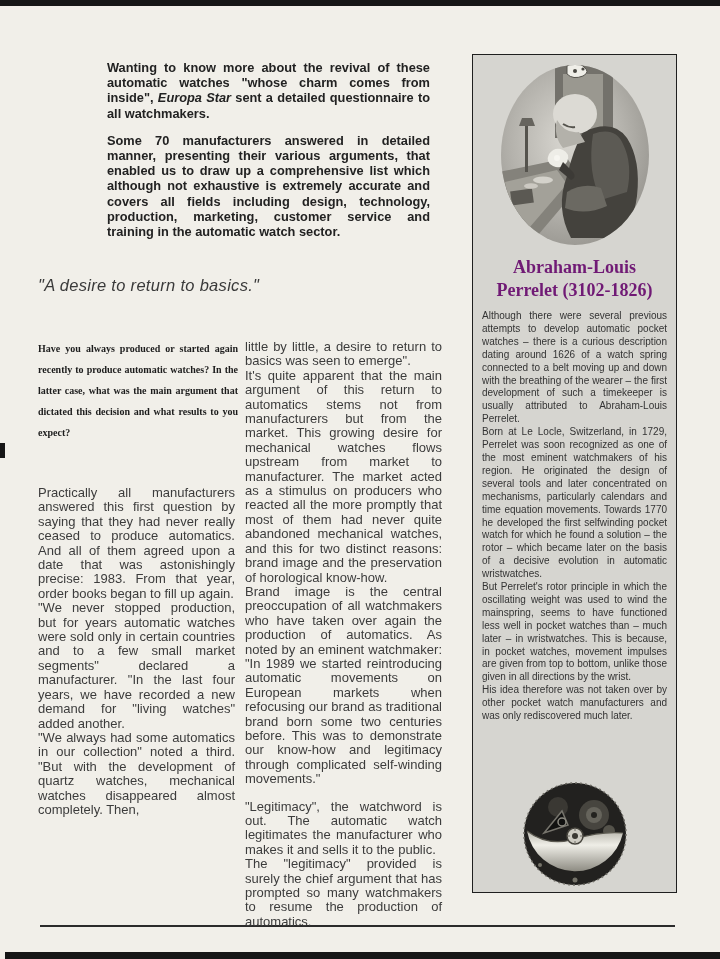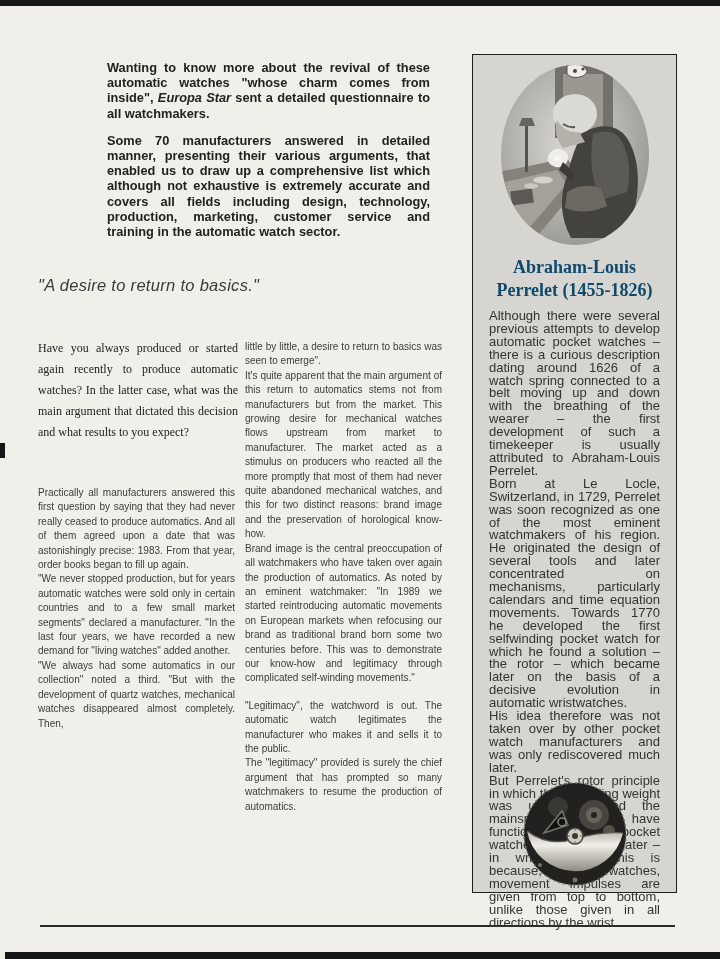--- a/index.html
+++ b/index.html
@@ -28,47 +28,47 @@
 
   
   #pull-quote{
     position:absolute;left:38px;top:276px;width:420px;
     font-size:16.5px;font-style:italic;color:#3a3a3a;letter-spacing:.3px;
   }
 
   
   #question-heading{
     position:absolute;left:38px;top:338px;width:200px;
-    font-family:"Liberation Serif",serif;font-weight:normal;
-    font-size:12px;line-height:21px;color:#1c1c1c;text-align:justify;
+    font-family:"Liberation Serif",serif;font-weight:bold;
+    font-size:10px;line-height:21px;color:#1c1c1c;text-align:justify;
   }
 
   .body-col{
     position:absolute;width:197px;
-    font-size:10px;line-height:14.4px;color:#3c3c3c;text-align:justify;
+    font-size:13px;line-height:14.4px;color:#3c3c3c;text-align:justify;
   }
   .body-col p{margin:0;}
   #left-column{left:38px;top:486px;}
   #middle-column{left:245px;top:340px;}
   .gap-before{margin-top:13px !important;}
 
   
   #sidebar-panel{
     position:absolute;left:472px;top:54px;width:203px;height:837px;
     background:#d6d5d0;border:1.5px solid #1f1f1f;
     box-sizing:content-box;
   }
   #portrait-wrap{width:156px;margin:7px auto 0 auto;}
   #sidebar-title{
     margin:4px 6px 8px 6px;text-align:center;
     font-family:"Liberation Serif",serif;font-weight:bold;
-    font-size:18px;line-height:23px;color:#0c4a6e;
+    font-size:18px;line-height:23px;color:#701a75;
   }
   .sidebar-text{
-    margin:0 16px;font-size:13px;line-height:12.9px;
+    margin:0 9px;font-size:10px;line-height:12.9px;
     color:#333;text-align:justify;
   }
   .sidebar-text p{margin:0;}
   #movement-wrap{
     position:absolute;left:50%;bottom:5px;transform:translateX(-50%);
     width:106px;height:106px;
   }
 </style>
 </head>
 <body>
@@ -142,28 +142,28 @@
         <circle cx="60" cy="96" r="3" fill="#f7f6f1"></circle>
         <path d="M66,100 l10,10 q4,6 -2,8 l-12,-10 z" fill="#3c3a36"></path>
 
         <path d="M70,130 q16,-10 34,-4 l6,18 q-22,10 -42,2 z" fill="#6b6962"></path>
       </g>
     </svg>
   </div>
 
   <div id="sidebar-title">
     <div>Abraham-Louis</div>
-    <div>Perrelet (1455-1826)</div>
+    <div>Perrelet (3102-1826)</div>
   </div>
 
   <div class="sidebar-text">
     <p>Although there were several previous attempts to develop automatic pocket watches – there is a curious description dating around 1626 of a watch spring connected to a belt moving up and down with the breathing of the wearer – the first development of such a timekeeper is usually attributed to Abraham-Louis Perrelet.</p>
     <p>Born at Le Locle, Switzerland, in 1729, Perrelet was soon recognized as one of the most eminent watchmakers of his region. He originated the design of several tools and later concentrated on mechanisms, particularly calendars and time equation movements. Towards 1770 he developed the first selfwinding pocket watch for which he found a solution – the rotor – which became later on the basis of a decisive evolution in automatic wristwatches.</p>
+    <p>But Perrelet's rotor principle in which the oscillating weight was used to wind the mainspring, seems to have functioned less well in pocket watches than – much later – in wristwatches. This is because, in pocket watches, movement impulses are given from top to bottom, unlike those given in all directions by the wrist.</p>
     <p>His idea therefore was not taken over by other pocket watch manufacturers and was only rediscovered much later.</p>
-    <p>But Perrelet's rotor principle in which the oscillating weight was used to wind the mainspring, seems to have functioned less well in pocket watches than – much later – in wristwatches. This is because, in pocket watches, movement impulses are given from top to bottom, unlike those given in all directions by the wrist.</p>
   </div>
 
   <div id="movement-wrap" role="img" aria-label="Self-winding pocket watch movement with rotor">
     <svg width="106" height="106" viewBox="0 0 106 106">
       <defs>
         <linearGradient id="rotor" x1="0" y1="0" x2="0" y2="1">
           <stop offset="0%" stop-color="#b9b7ae"></stop>
           <stop offset="35%" stop-color="#efeee7"></stop>
           <stop offset="100%" stop-color="#8e8c83"></stop>
         </linearGradient>

